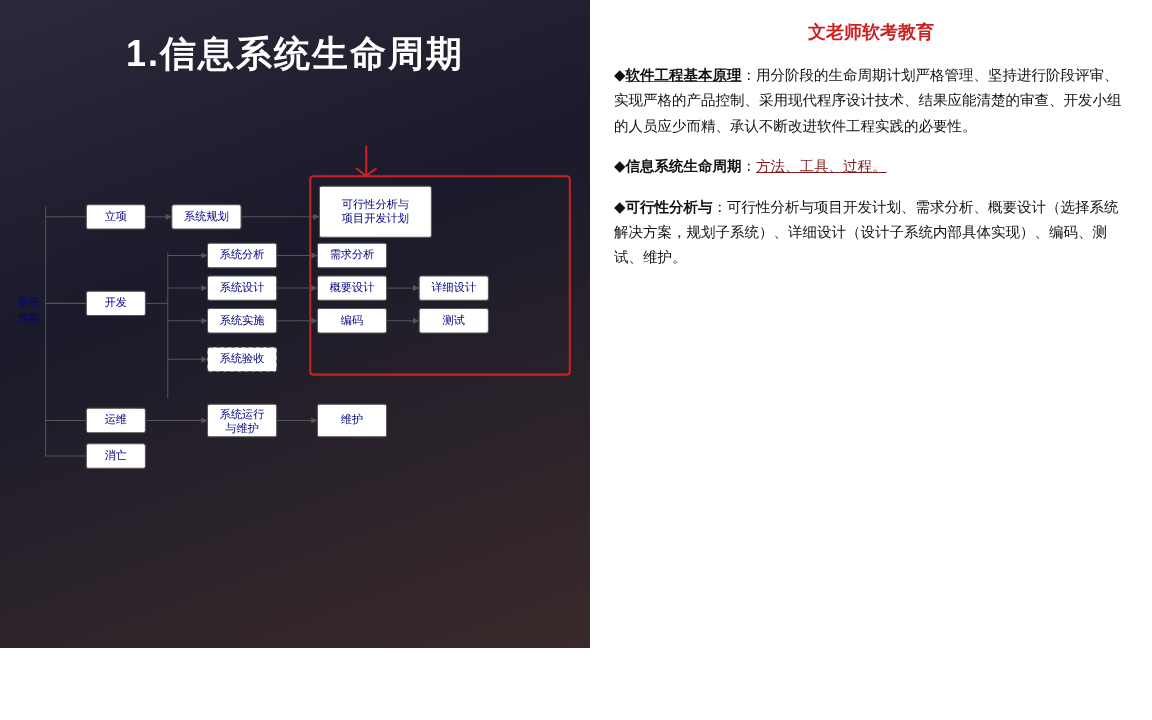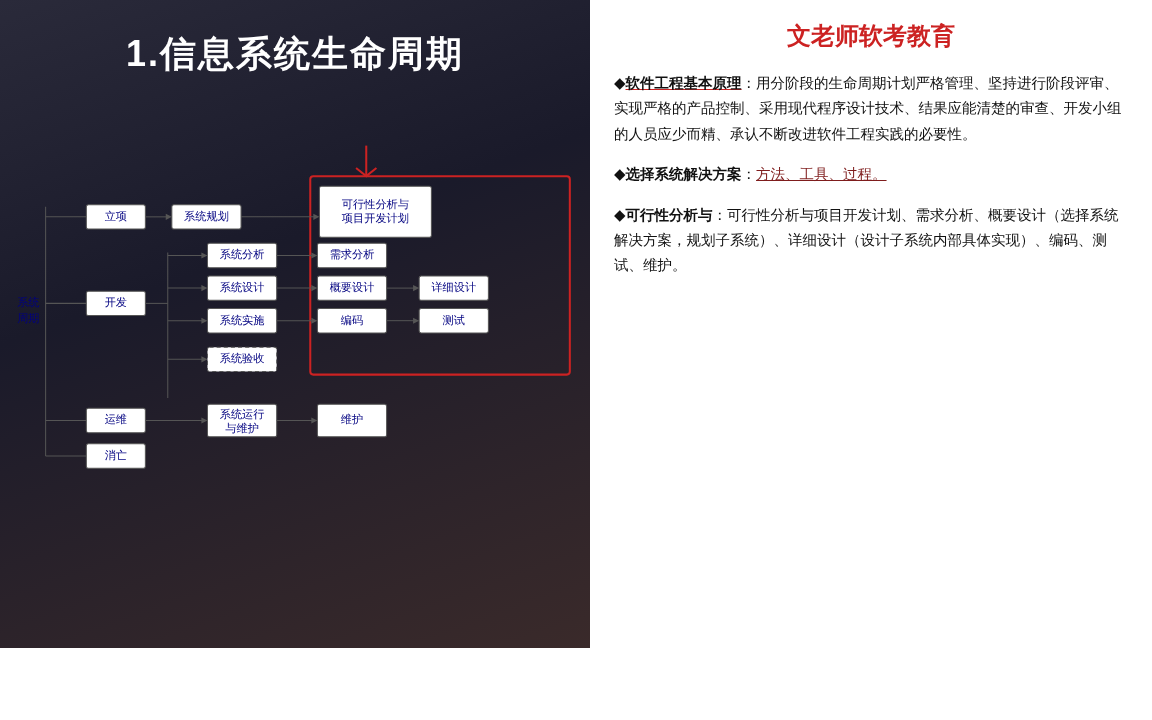--- a/index.html
+++ b/index.html
@@ -42,21 +42,21 @@
     .right-panel {
       width: 562px;
       height: 720px;
       background: #ffffff;
       padding: 20px 24px;
       overflow: hidden;
     }
 
     .right-title {
       color: #cc2222;
-      font-size: 24px;
+      font-size: 18px;
       font-weight: bold;
       text-align: center;
       margin-bottom: 18px;
       font-family: "KaiTi", "STKaiti", "Microsoft YaHei", sans-serif;
     }
 
     .content-section {
       margin-bottom: 14px;
       font-size: 14.5px;
       line-height: 1.75;
@@ -254,19 +254,19 @@
 </div>
 
 <div class="right-panel">
   <div class="right-title">文老师软考教育</div>
 
   <div class="content-section">
     <span class="bullet">◆</span><span class="section-title underline-red">软件工程基本原理</span><span>：用分阶段的生命周期计划严格管理、坚持进行阶段评审、实现严格的产品控制、采用现代程序设计技术、结果应能清楚的审查、开发小组的人员应少而精、承认不断改进软件工程实践的必要性。</span>
   </div>
 
   <div class="content-section">
-    <span class="bullet">◆</span><span class="section-title">选择系统解决方案</span><span>：</span><span class="red-text">方法、工具、过程。</span>
+    <span class="bullet">◆</span><span class="section-title">信息系统生命周期</span><span>：</span><span class="red-text">方法、工具、过程。</span>
   </div>
 
   <div class="content-section">
     <span class="bullet">◆</span><span class="section-title">可行性分析与</span><span>：可行性分析与项目开发计划、需求分析、概要设计（选择系统解决方案，规划子系统）、详细设计（设计子系统内部具体实现）、编码、测试、维护。</span>
   </div>
 </div>
 
 </body></html>

